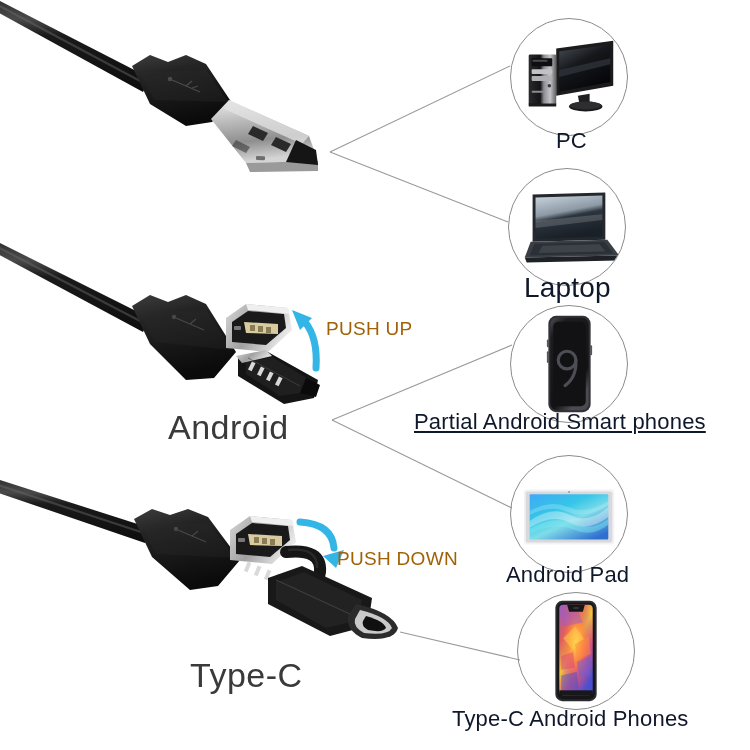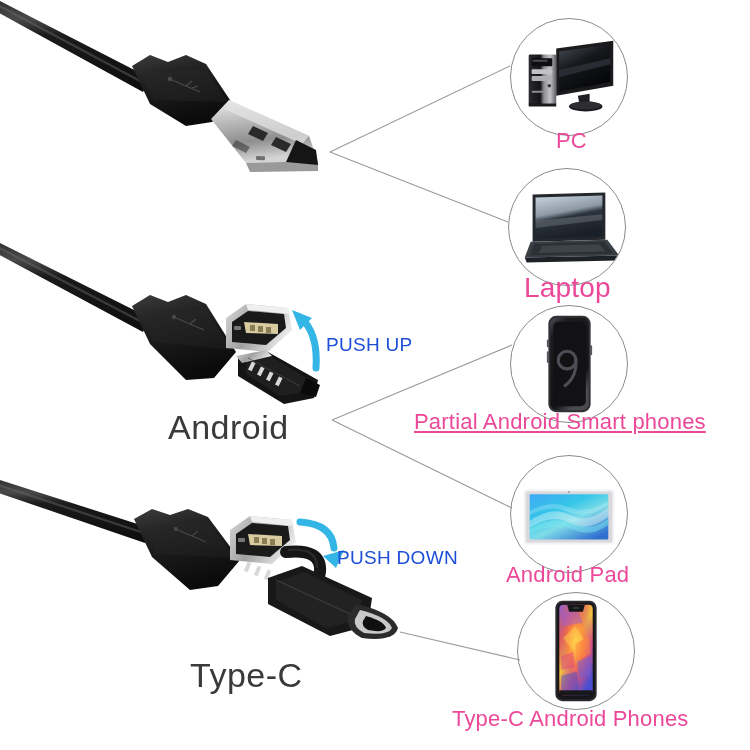--- a/index.html
+++ b/index.html
@@ -20,46 +20,45 @@
     letter-spacing:.5px;
     white-space:nowrap;
   }
   #lbl-usb{left:214px;top:180px;font-size:34px;}
   #lbl-android{left:168px;top:408px;font-size:34px;text-align:center;}
   #lbl-typec{left:190px;top:656px;font-size:34px;text-align:right;}
 
   
   .push-text{
     position:absolute;
-    color:#1d4ed8;
+    color:#a16207;
     font-size:19px;
     font-weight:400;
     letter-spacing:.3px;
     white-space:nowrap;
-    margin-top:16px;
   }
   #push-up-text{left:326px;top:318px;}
-  #push-down-text{left:337px;top:531px;}
+  #push-down-text{left:337px;top:548px;}
 
   
   .device{
     position:absolute;
     width:118px;height:118px;
   }
   .device .circle{
     position:absolute;inset:0;
     border:1.3px solid #8b8b8b;
     border-radius:50%;
     box-sizing:border-box;
     display:flex;align-items:center;justify-content:center;
     overflow:hidden;
   }
   .dev-label{
     position:absolute;
-    color:#ec4899;
+    color:#0f172a;
     white-space:nowrap;
     font-weight:400;
     letter-spacing:.2px;
   }
 
   #dev-pc{left:510px;top:18px;}
   #dev-laptop{left:508px;top:168px;}
   #dev-phone{left:510px;top:305px;}
   #dev-pad{left:510px;top:455px;}
   #dev-typec-phone{left:517px;top:592px;}

